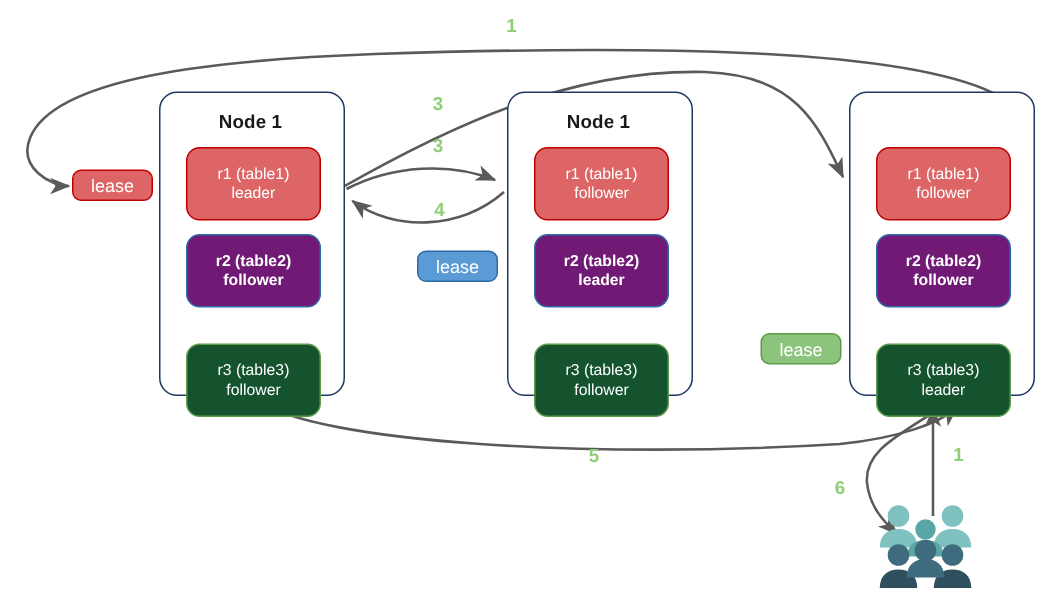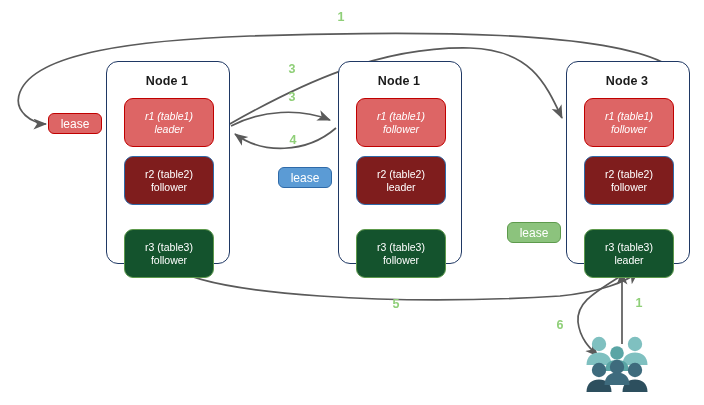--- a/index.html
+++ b/index.html
@@ -46,22 +46,22 @@
     border-radius: 9px;
     display: flex;
     flex-direction: column;
     align-items: center;
     justify-content: center;
     font-size: 10.5px;
     color: #ffffff;
     line-height: 13px;
     text-align: center;
   }
-  .replica.red    { background: #dd6565; border: 1.6px solid #c00000; font-style: italic; }
-  .replica.blue   { background: #7f1d1d; border: 1.6px solid #2f6aa8; }
+  .replica.red    { background: #dd6565; border: 1.6px solid #c00000; }
+  .replica.blue   { background: #701a75; border: 1.6px solid #2f6aa8; font-weight: bold; }
   .replica.green  { background: #14532d; border: 1.6px solid #5d9a4c; margin-top: 15px; }
   .lease {
     position: absolute;
     box-sizing: border-box;
     border-radius: 6px;
     display: flex;
     align-items: center;
     justify-content: center;
     font-size: 12px;
     color: #ffffff;
@@ -158,21 +158,20 @@
       <span>r2 (table2)</span>
       <span>leader</span>
     </div>
     <div class="replica green" style="left:17px; top:152px; width:90px; height:49px;">
       <span>r3 (table3)</span>
       <span>follower</span>
     </div>
   </div>
 
   <div class="node-box" style="left:566px; top:61px; width:124px; height:203px;">
-    <div class="node-title" style="top:12px;">Node 3</div>
     <div class="replica red" style="left:17px; top:36px; width:90px; height:49px;">
       <span>r1 (table1)</span>
       <span>follower</span>
     </div>
     <div class="replica blue" style="left:17px; top:94px; width:90px; height:49px;">
       <span>r2 (table2)</span>
       <span>follower</span>
     </div>
     <div class="replica green" style="left:17px; top:152px; width:90px; height:49px;">
       <span>r3 (table3)</span>

